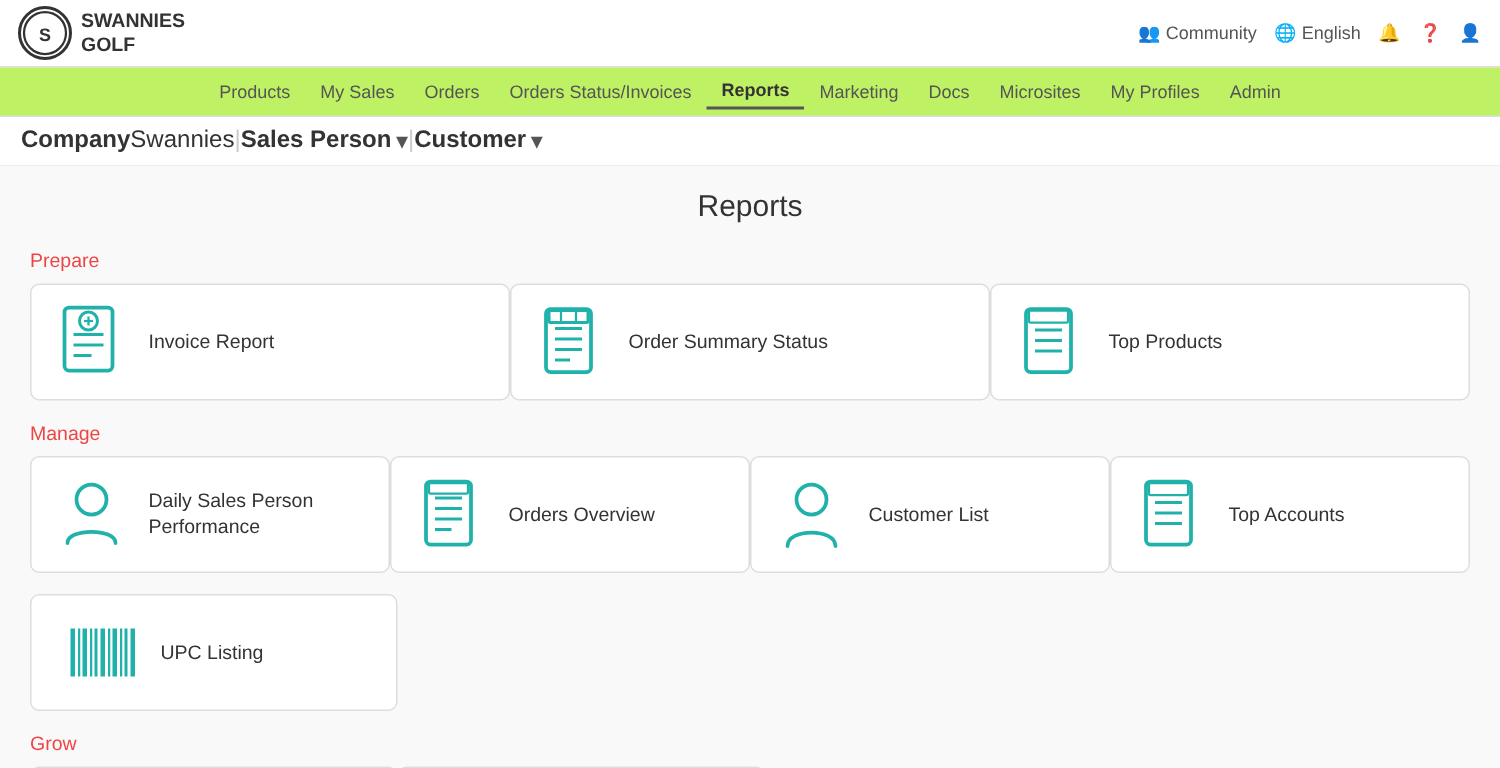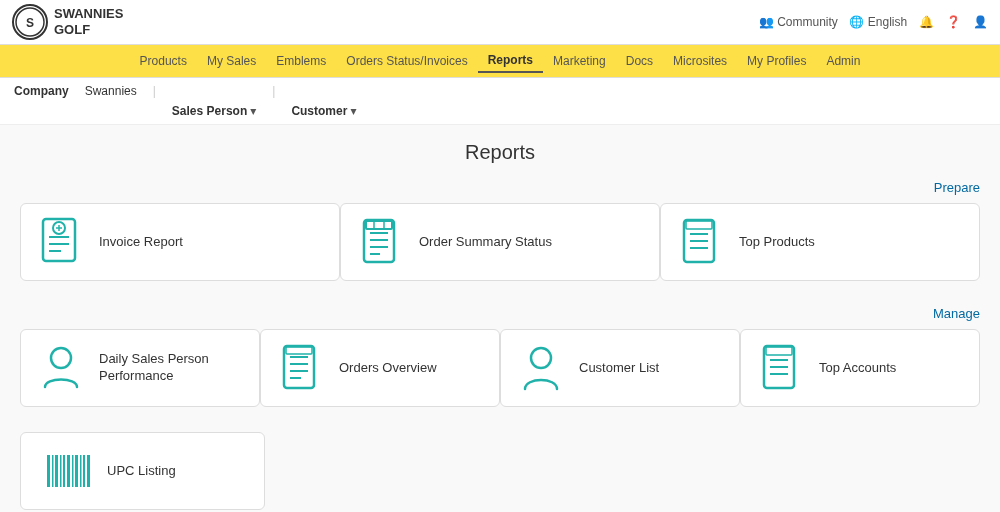--- a/index.html
+++ b/index.html
@@ -31,79 +31,79 @@
       display: flex; align-items: center; gap: 12px; font-size: 12px; color: #555;
     }
     .top-right-item { display: flex; align-items: center; gap: 3px; cursor: pointer; }
 
     
     .main-nav {
       display: flex;
       align-items: center;
       justify-content: center;
       gap: 0;
-      background: #fde047;
+      background: #bef264;
       border-bottom: 1px solid #ddd;
       padding: 4px 0;
     }
     .nav-item {
       padding: 4px 10px;
       font-size: 12px;
       color: #555;
       cursor: pointer;
       white-space: nowrap;
     }
     .nav-item.active {
       color: #333;
       font-weight: bold;
       border-bottom: 2px solid #555;
     }
 
     
     .sub-nav {
       display: flex;
+      align-items: center;
       padding: 6px 14px;
-      gap: 16px;
+      gap: 0;
       border-bottom: 1px solid #eee;
       background: #fff;
-      font-size: 12px;
+      font-size: 16px;
     }
     .sub-nav-item {
       display: flex; align-items: center; gap: 3px;
-      cursor: pointer; color: #555; margin-top: 20px;
+      cursor: pointer; color: #555;
     }
     .sub-nav-label { font-weight: bold; color: #333; }
 
     
     .page-content {
       padding: 16px 20px;
       background: #f9f9f9;
       min-height: 420px;
     }
     .page-title {
       text-align: center;
       font-size: 20px;
       font-weight: normal;
       color: #333;
       margin-bottom: 16px;
     }
 
     
     .section-label {
       font-size: 13px;
-      color: #0369a1;
+      color: #ef4444;
       margin-bottom: 8px;
       margin-top: 4px;
-      text-align: right;
     }
 
     
     .cards-row {
       display: flex;
-      margin-bottom: 25px;
+      margin-bottom: 14px;
     }
     .card {
       background: #fff;
       border: 1px solid #ddd;
       border-radius: 6px;
       padding: 14px 16px;
       display: flex;
       align-items: center;
       gap: 14px;
       cursor: pointer;
@@ -163,21 +163,21 @@
     </div>
     <div class="top-right-item">
       <span>👤</span>
     </div>
   </div>
 </div>
 
 <div class="main-nav">
   <div class="nav-item">Products</div>
   <div class="nav-item">My Sales</div>
-  <div class="nav-item">Emblems</div>
+  <div class="nav-item">Orders</div>
   <div class="nav-item">Orders Status/Invoices</div>
   <div class="nav-item active">Reports</div>
   <div class="nav-item">Marketing</div>
   <div class="nav-item">Docs</div>
   <div class="nav-item">Microsites</div>
   <div class="nav-item">My Profiles</div>
   <div class="nav-item">Admin</div>
 </div>
 
 <div class="sub-nav">

